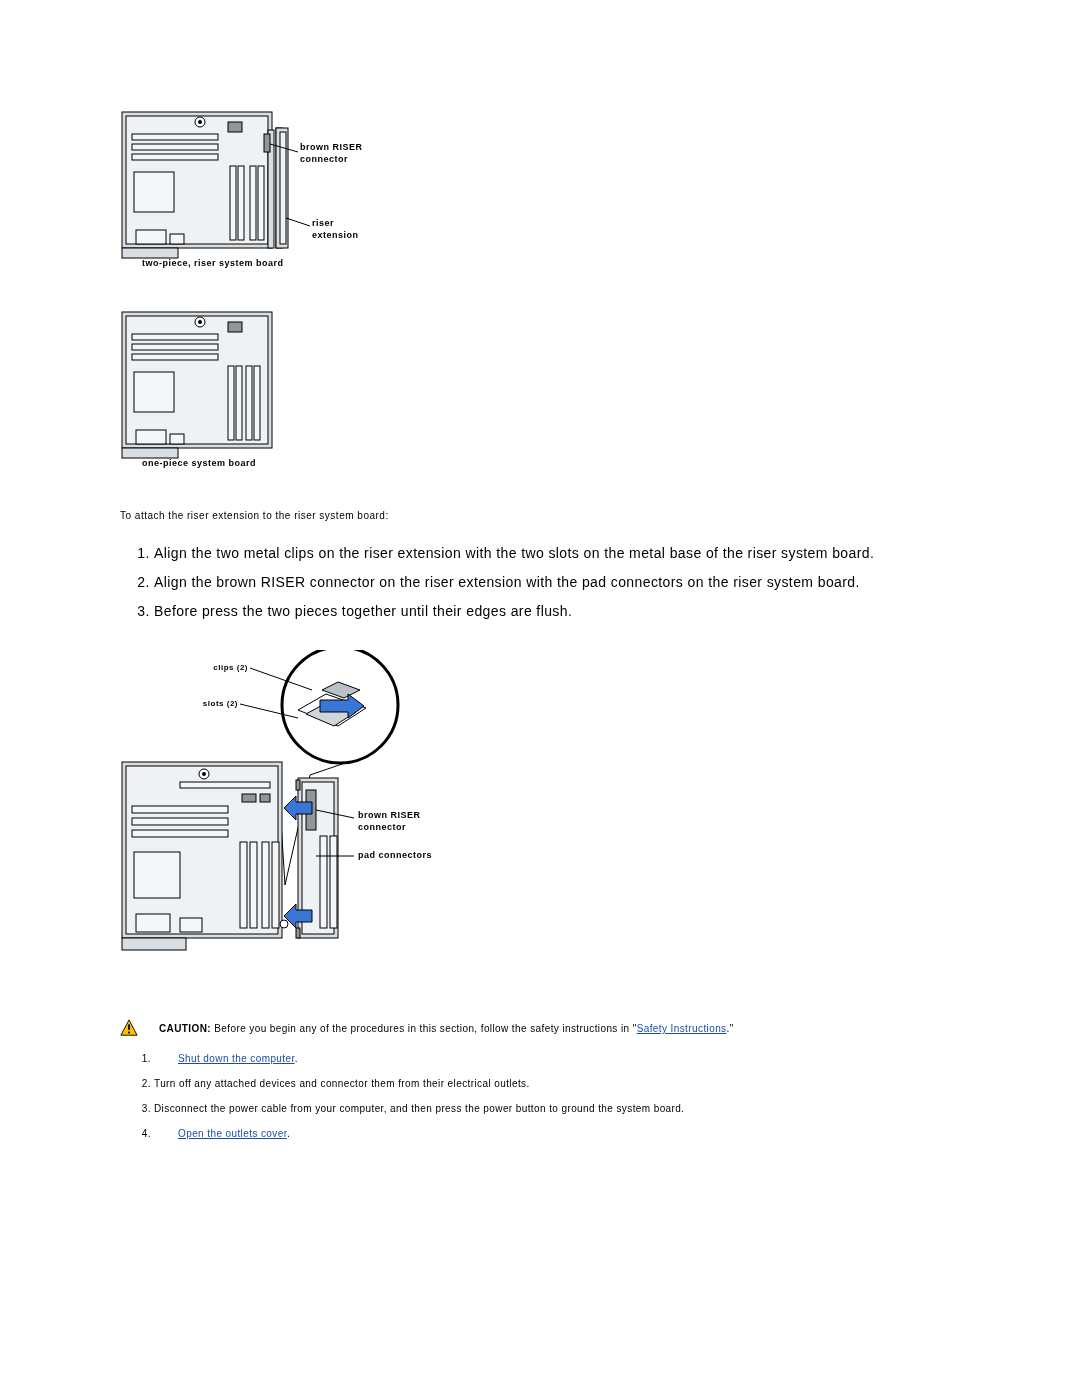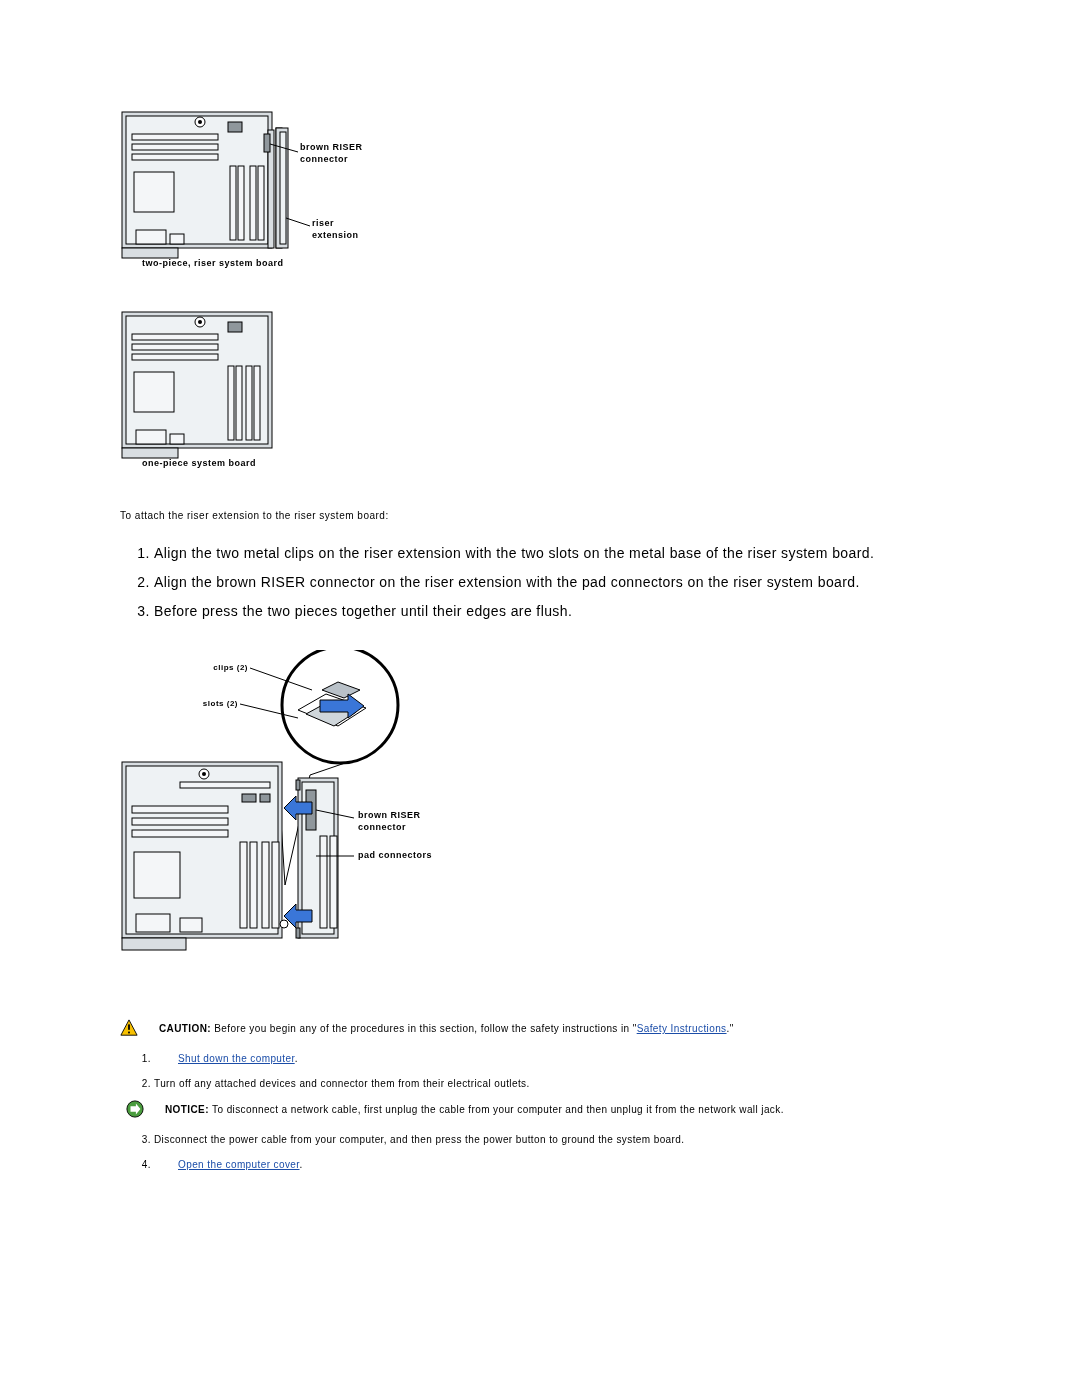--- a/index.html
+++ b/index.html
@@ -235,30 +235,21 @@
     </div>
   </div>
 
   <ol class="steps2">
     <li>
       <span class="link-line">Shut down the computer</span><span>.</span>
     </li>
     <li>Turn off any attached devices and connector them from their electrical outlets.</li>
   </ol>
 
-  <div class="notice-row" style="padding-left:6px;">
-    <svg class="icn" viewBox="0 0 20 20">
-      <circle cx="10" cy="10" r="9" fill="#4a9c3e" stroke="#000" stroke-width="1"></circle>
-      <polygon points="5,7 11,7 11,4 16,10 11,16 11,13 5,13" fill="#fff"></polygon>
-    </svg>
-    <div>
-      <b>NOTICE: </b><span>To disconnect a network cable, first unplug the cable from your computer and then unplug it from the network wall jack.</span>
-    </div>
-  </div>
 
   <ol class="steps2" start="3">
     <li>Disconnect the power cable from your computer, and then press the power button to ground the system board.</li>
     <li>
-      <span class="link-line">Open the computer cover</span><span>.</span>
+      <span class="link-line">Open the outlets cover</span><span>.</span>
     </li>
   </ol>
 
 </div>
 
 </body></html>

